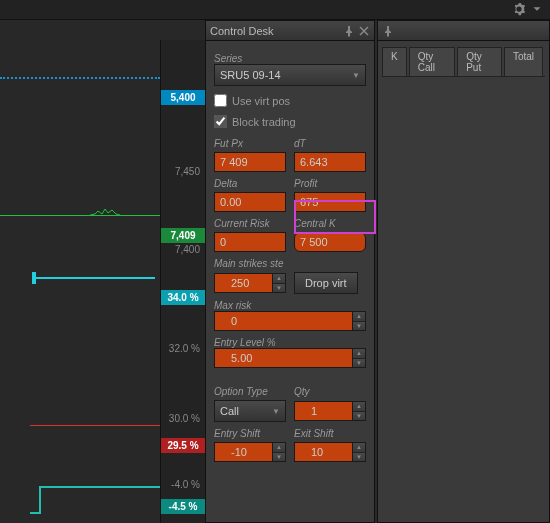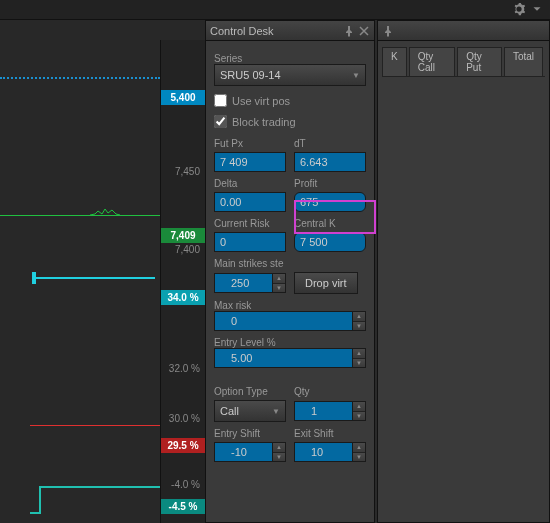--- a/index.html
+++ b/index.html
@@ -24,27 +24,27 @@
   
   .panel { position: absolute; top: 20px; background: #3a3a3a; bottom: 0; border: 1px solid #111; }
   .panel.control { left: 205px; width: 170px; }
   .panel.position { left: 377px; right: 0; }
   
   .panel-header { height: 20px; background: linear-gradient(#444,#333); border-bottom: 1px solid #111; display: flex; align-items: center; padding: 0 4px; color: #bbb; }
   .panel-header .title { flex: 1; }
   .panel-header .pin { width: 12px; height: 12px; color: #888; cursor: pointer; }
   
   .panel-body { padding: 6px 8px; color: #999; }
-  .label { color: #999; font-size: 10px; margin-top: 6px; display: block; }
+  .label { color: #999; font-size: 10px; margin-top: 6px; display: block; font-style: italic; }
   
   .row { display: flex; gap: 8px; margin-top: 3px; align-items: center; }
   .col { flex: 1; }
   
   input[type=text], select, .combo {
-    background: #0369a1; border: 1px solid #1a1a1a; color: #ccc; padding: 3px 5px; width: 100%; height: 20px;
+    background: #c2410c; border: 1px solid #1a1a1a; color: #ccc; padding: 3px 5px; width: 100%; height: 20px;
   }
   .spin-wrap { display: flex; width: 100%; }
   .spin-wrap input { flex: 1; text-align: left; border-right: none; padding-left: 16px; }
   .spinbtns { width: 14px; display: flex; flex-direction: column; border: 1px solid #1a1a1a; }
   .spinbtns div { flex: 1; background: linear-gradient(#4a4a4a,#3a3a3a); color: #888; font-size: 6px; text-align: center; line-height: 8px; cursor: pointer; }
   .spinbtns div:first-child { border-bottom: 1px solid #222; }
   
   .combo { display: flex; align-items: center; justify-content: space-between; background: linear-gradient(#4a4a4a,#333); cursor: pointer; height: 22px; }
   .combo .arrow { color: #888; font-size: 8px; }
   
@@ -99,21 +99,21 @@
         <polyline points="0,28 10,28 10,2 130,2" fill="none" stroke="#20c0b0" stroke-width="2"></polyline>
       </svg>
   </div>
 
   <div class="axis-col">
     <div class="axis-badge b-blue" style="top:50px">5,400</div>
     <div class="axis-tick" style="top:125px">7,450</div>
     <div class="axis-badge b-green" style="top:188px">7,409</div>
     <div class="axis-tick" style="top:203px">7,400</div>
     <div class="axis-badge b-cyan" style="top:250px">34.0 %</div>
-    <div class="axis-tick" style="top:322px">32.0 %</div>
+    <div class="axis-tick" style="top:302px">32.0 %</div>
     <div class="axis-tick" style="top:372px">30.0 %</div>
     <div class="axis-badge b-red" style="top:398px">29.5 %</div>
     <div class="axis-tick" style="top:438px">-4.0 %</div>
     <div class="axis-badge b-teal" style="top:459px">-4.5 %</div>
   </div>
 </div>
 
 <div class="panel control">
   <div class="panel-header">
     <span class="title">Control Desk</span>
@@ -160,21 +160,21 @@
     <div class="row" style="margin-top:6px;">
       <div class="col">
           <span class="label" style="margin:0">Delta</span>
         </div>
       <div class="col">
           <span class="label" style="margin:0">Profit</span>
         </div>
     </div>
     <div class="row">
       <div class="col"><input type="text" style="text-align: left;" value="0.00"></div>
-      <div class="col"><input type="text" style="text-align: left; border-radius: 6px;" value="675"></div>
+      <div class="col"><input type="text" style="text-align: left;" value="675"></div>
     </div>
 
     <div class="row" style="margin-top:6px;">
       <div class="col">
           <span class="label" style="margin:0">Current Risk</span>
         </div>
       <div class="col">
           <span class="label" style="margin:0">Central K</span>
         </div>
     </div>

